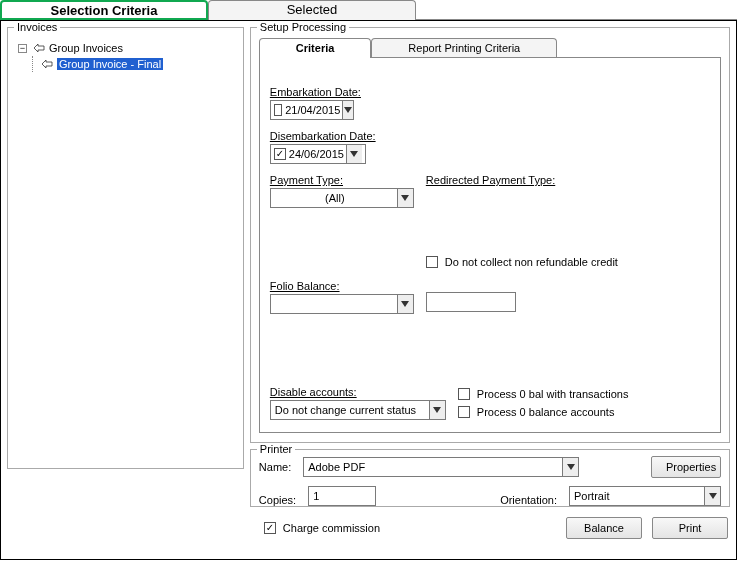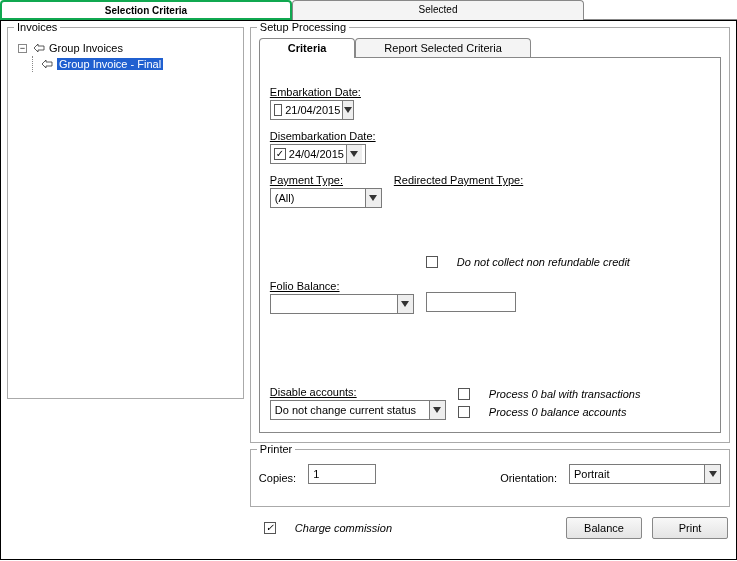--- a/index.html
+++ b/index.html
@@ -12,31 +12,31 @@
     width: 737px;
     height: 561px;
     overflow: hidden;
   }
   .top-tabs {
     display: flex;
     height: 20px;
     position: relative;
   }
   .top-tab {
-    width: 292px;
+    width: 208px;
     height: 20px;
     text-align: center;
     line-height: 18px;
     border: 1px solid #888;
     border-bottom: none;
     border-radius: 4px 4px 0 0;
     background: #f4f4f4;
     position: relative;
     cursor: pointer;
-    font-size: 10px;
+    font-size: 13px;
   }
   .top-tab.active {
     border: 2px solid #10a850;
     font-weight: bold;
     background: #fff;
     z-index: 2;
   }
   .tab-strip-fill {
     flex: 1;
     border-bottom: 1px solid #888;
@@ -56,21 +56,21 @@
   .fieldset > .legend {
     position: absolute;
     top: -7px;
     left: 6px;
     background: #fff;
     padding: 0 3px;
     font-size: 11px;
   }
   .invoices {
     width: 274px;
-    height: 372px;
+    height: 442px;
   }
   .tree {
     padding: 4px 0 0 2px;
   }
   .tree-row {
     display: flex;
     align-items: center;
     height: 16px;
     gap: 2px;
   }
@@ -103,21 +103,21 @@
     height: 416px;
     position: relative;
   }
   .inner-tabs {
     display: flex;
     height: 20px;
     margin-top: 2px;
   }
   .inner-tab {
     height: 20px;
-    padding: 0 28px;
+    padding: 0 36px;
     border: 1px solid #888;
     border-bottom: none;
     border-radius: 4px 4px 0 0;
     background: #f4f4f4;
     line-height: 18px;
     cursor: pointer;
   }
   .inner-tab.active {
     background: #fff;
     font-weight: bold;
@@ -170,23 +170,22 @@
   }
   .combo .txt { flex: 1; }
   .textbox {
     border: 1px solid #7a7a7a;
     height: 20px;
     background: #fff;
     display: inline-block;
   }
   .row { display: flex; gap: 12px; }
   .checkbox-inline {
-    display: inline-flex; align-items: center; gap: 16px;
-    cursor: pointer;
-    font-style: italic;
+    display: inline-flex; align-items: center; gap: 4px;
+    cursor: pointer;
   }
   .printer { height: 58px; padding-top: 6px; }
   .bottom-row {
     display: flex; align-items: center;
     padding: 4px 2px 0 14px;
     gap: 10px;
   }
   .btn {
     border: 1px solid #888;
     background: linear-gradient(#f8f8f8,#e4e4e4);
@@ -241,54 +240,54 @@
 
   <div class="right-col">
     <div class="fieldset setup">
       <span class="legend">Setup Processing</span>
 
       <div class="inner-tabs">
         <div class="inner-tab active">
           <span>Criteria</span>
         </div>
         <div class="inner-tab">
-          <span>Report Selected Criteria</span>
+          <span>Report Printing Criteria</span>
         </div>
       </div>
 
       <div class="criteria-panel">
 
         <span class="lbl underline">Embarkation Date:</span>
         <div class="date-box" style="width:84px;">
           <span class="chk"></span>
           <span>21/04/2015</span>
           <span class="dd-btn">
               <svg viewBox="0 0 8 6">
                 <path d="M0 0 L8 0 L4 6 Z" fill="#333"></path>
               </svg>
             </span>
         </div>
 
         <div style="height:10px"></div>
         <span class="lbl underline">Disembarkation Date:</span>
         <div class="date-box" style="width:96px;">
           <span class="chk">✓</span>
-          <span>24/04/2015</span>
+          <span>24/06/2015</span>
           <span class="dd-btn">
               <svg viewBox="0 0 8 6">
                 <path d="M0 0 L8 0 L4 6 Z" fill="#333"></path>
               </svg>
             </span>
         </div>
 
         <div style="height:10px"></div>
         <div class="row">
           <div>
             <span class="lbl underline">Payment Type:</span>
-            <div class="combo" style="width:112px;">
+            <div class="combo" style="width:144px;text-align:center;">
               <span class="txt">(All)</span>
               <span class="dd-btn">
                   <svg viewBox="0 0 8 6">
                     <path d="M0 0 L8 0 L4 6 Z" fill="#333"></path>
                   </svg>
                 </span>
             </div>
           </div>
           <div>
             <span class="lbl underline">Redirected Payment Type:</span>
@@ -343,20 +342,35 @@
               </label>
             </div>
           </div>
         </div>
 
       </div>
     </div>
 
     <div class="fieldset printer">
       <span class="legend">Printer</span>
+      <div class="row" style="align-items:center;">
+        <span>Name:</span>
+        <div class="combo" style="width:276px;">
+          <span class="txt">Adobe PDF</span>
+          <span class="dd-btn">
+              <svg viewBox="0 0 8 6">
+                <path d="M0 0 L8 0 L4 6 Z" fill="#333"></path>
+              </svg>
+            </span>
+        </div>
+        <div class="spacer"></div>
+        <div class="btn" style="width:70px;">
+          <span>Properties</span>
+        </div>
+      </div>
       <div style="height:8px"></div>
       <div class="row" style="align-items:flex-end;">
         <span>Copies:</span>
         <span class="textbox" style="width:68px; padding-left:4px; line-height:18px;">1</span>
         <div style="width:100px;"></div>
         <span>Orientation:</span>
         <div class="combo" style="width:152px;">
           <span class="txt">Portrait</span>
           <span class="dd-btn">
               <svg viewBox="0 0 8 6">

